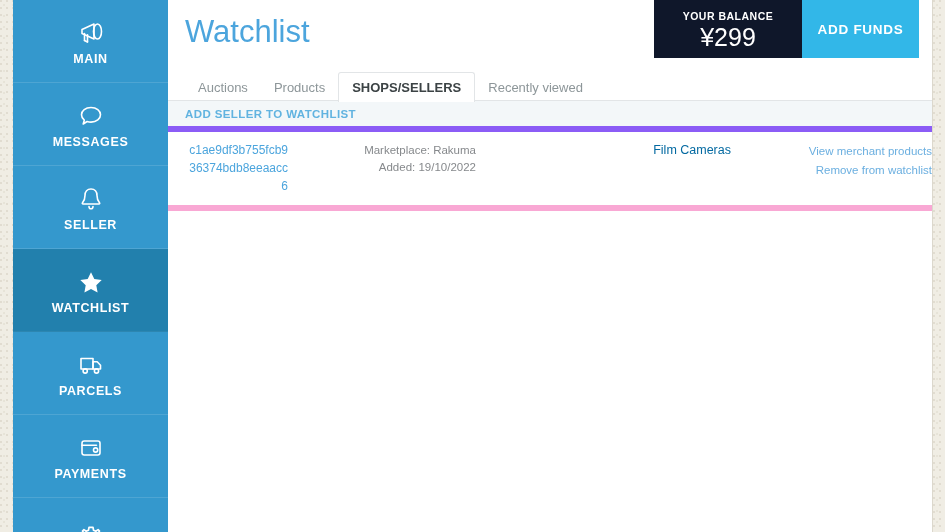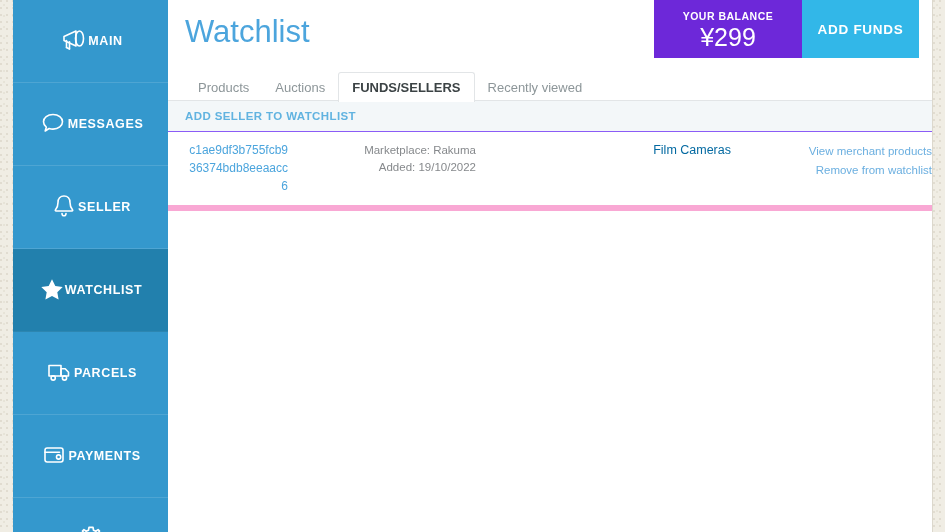--- a/index.html
+++ b/index.html
@@ -43,21 +43,21 @@
     display: flex;
     flex-direction: column;
     overflow: hidden;
   }
   .nav-item {
     height: 83px;
     flex: 0 0 83px;
     box-sizing: border-box;
     border-bottom: 1px solid rgba(255,255,255,0.13);
     display: flex;
-    flex-direction: row;
+    flex-direction: column;
     align-items: center;
     justify-content: center;
     color: #ffffff;
     cursor: pointer;
     position: relative;
   }
   .nav-item.active {
     background: #2280ad;
     border-bottom-color: rgba(255,255,255,0.05);
   }
@@ -92,21 +92,21 @@
   }
   .balance-group {
     position: absolute;
     right: 13px;
     top: 0;
     height: 58px;
     display: flex;
   }
   .balance-box {
     width: 148px;
-    background: #6d28d9;
+    background: #0f172a;
     color: #ffffff;
     display: flex;
     flex-direction: column;
     align-items: center;
     justify-content: center;
     box-sizing: border-box;
     padding-top: 2px;
   }
   .balance-label {
     font-size: 10.5px;
@@ -185,21 +185,21 @@
     border-radius: 3px 3px 0 0;
     margin-bottom: -1px;
     height: 30px;
     line-height: 30px;
     padding: 0 13px;
   }
 
   
   .action-bar {
     background: #f3f7f9;
-    border-bottom: 1px solid #8b5cf6;
+    border-bottom: 6px solid #8b5cf6;
     height: 31px;
     display: flex;
     align-items: center;
     padding-left: 17px;
     box-sizing: border-box;
   }
   .action-bar a {
     font-size: 11.5px;
     font-weight: bold;
     letter-spacing: 0.4px;
@@ -372,23 +372,23 @@
       <div class="balance-group">
         <div class="balance-box">
           <span class="balance-label">YOUR BALANCE</span>
           <span class="balance-value">¥299</span>
         </div>
         <div class="add-funds">ADD FUNDS</div>
       </div>
     </div>
 
     <div class="tabs">
+      <div class="tab">Auctions</div>
       <div class="tab">Products</div>
-      <div class="tab">Auctions</div>
-      <div class="tab active">FUNDS/SELLERS</div>
+      <div class="tab active">SHOPS/SELLERS</div>
       <div class="tab">Recently viewed</div>
     </div>
 
     <div class="action-bar">
       <a>ADD SELLER TO WATCHLIST</a>
     </div>
 
     <div class="table">
       <div class="row">
         <div class="cell-id">

